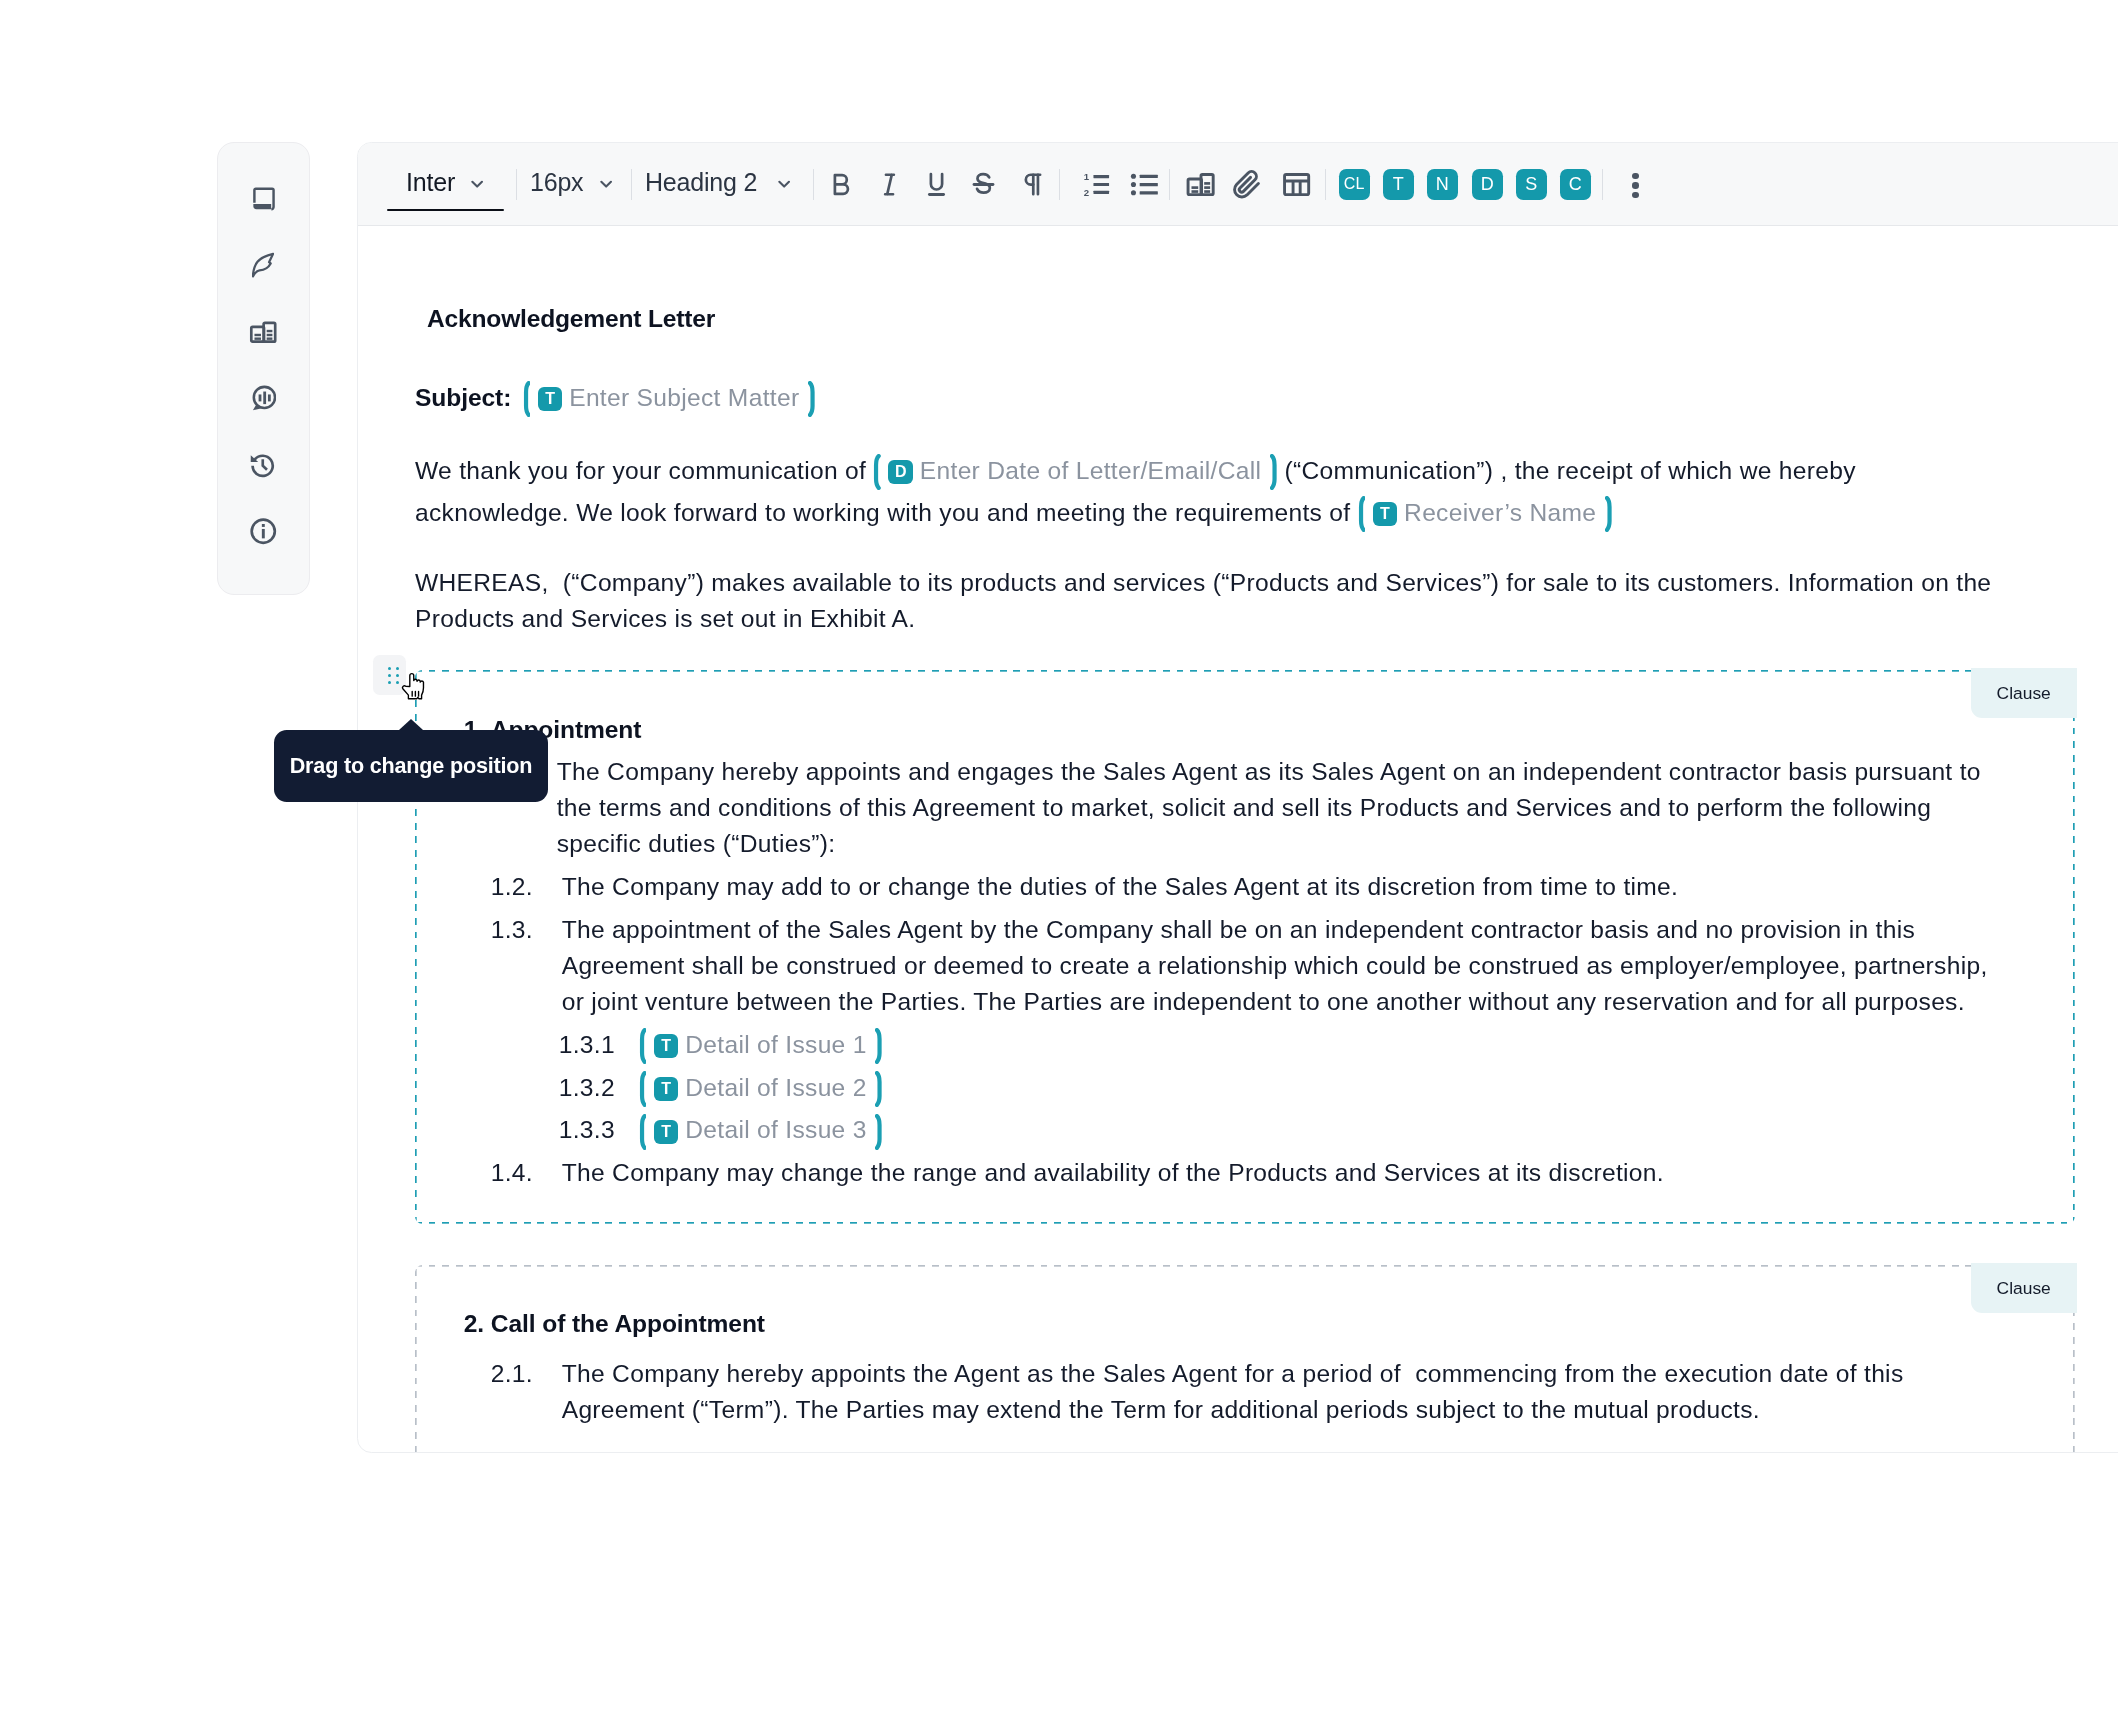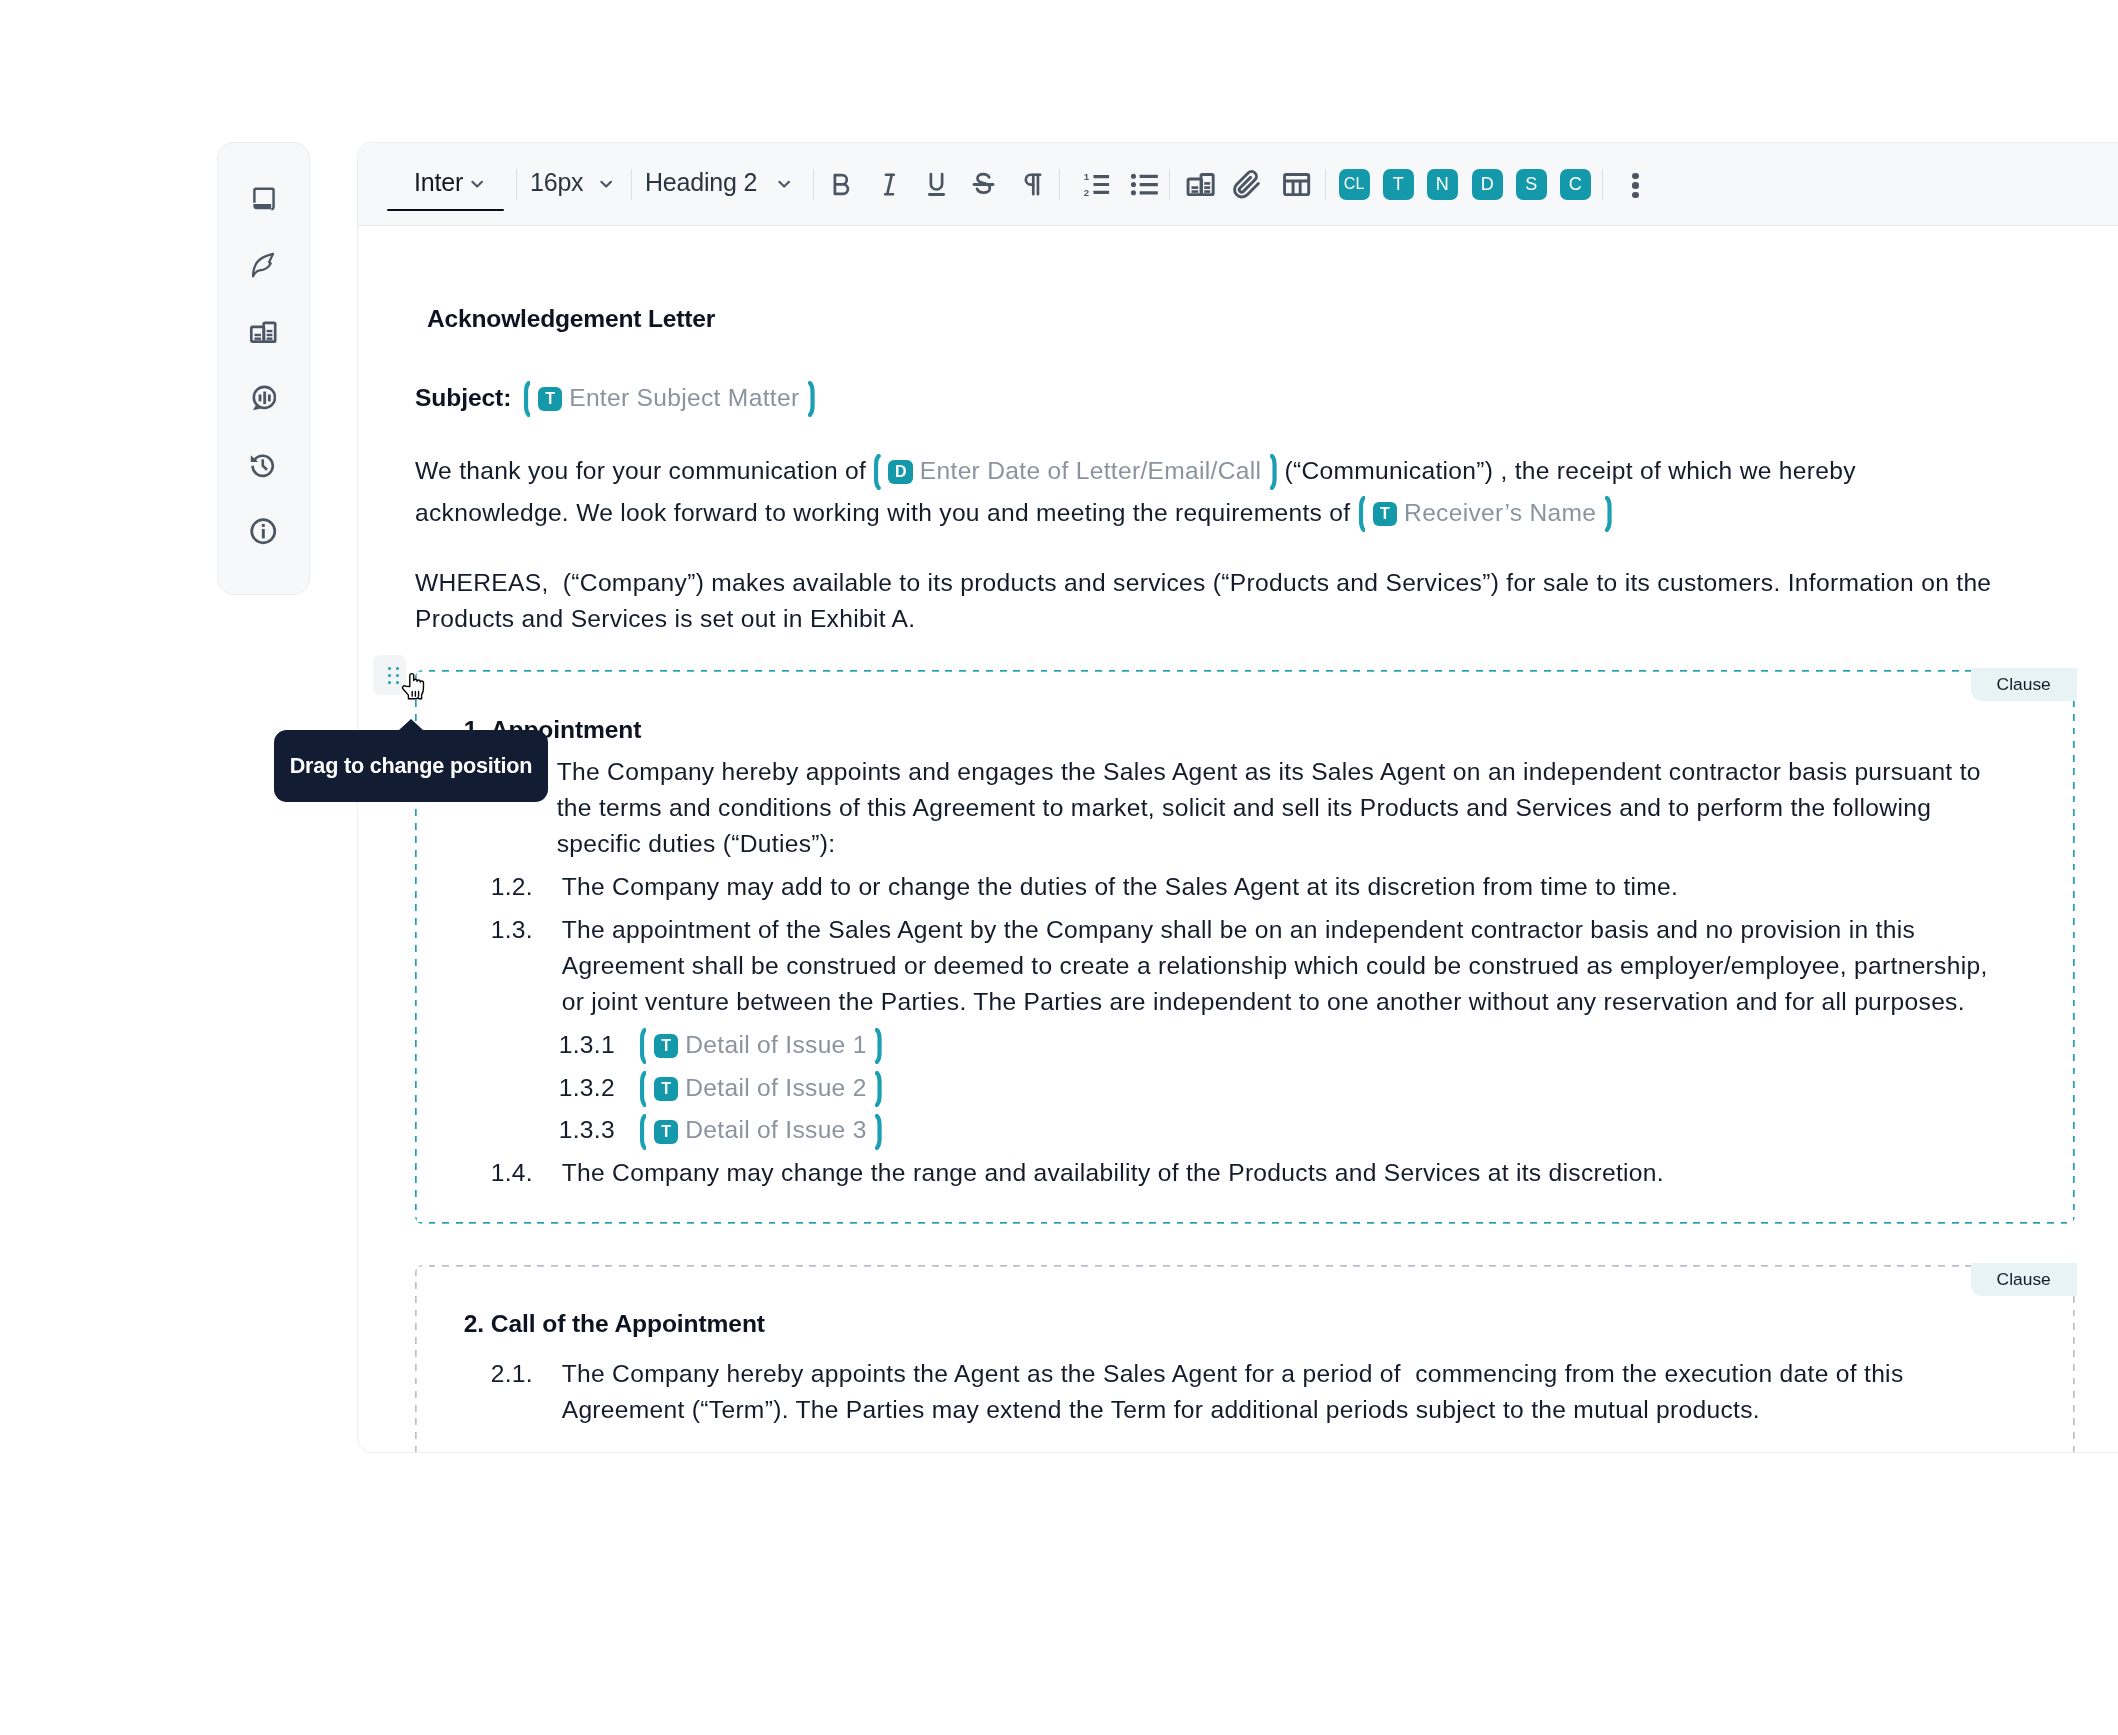--- a/index.html
+++ b/index.html
@@ -71,21 +71,21 @@
           --dc:#b8bfc8;
           background-image:
             repeating-linear-gradient(90deg, var(--dc) 0 6.8px, transparent 6.8px 13.6px),
             repeating-linear-gradient(90deg, var(--dc) 0 6.8px, transparent 6.8px 13.6px),
             repeating-linear-gradient(0deg, var(--dc) 0 6.8px, transparent 6.8px 13.6px),
             repeating-linear-gradient(0deg, var(--dc) 0 6.8px, transparent 6.8px 13.6px);
           background-size:100% 1.7px, 100% 1.7px, 1.7px 100%, 1.7px 100%;
           background-position:0 0, 0 100%, 0 0, 100% 0;
           background-repeat:no-repeat;padding:1.7px;}
   .clause.active{--dc:#1f9eb4;}
-  .clause-badge{position:absolute;right:-1.7px;top:-1.7px;width:106px;height:33px;
+  .clause-badge{position:absolute;right:-1.7px;top:-1.7px;width:106px;height:50px;
           background:#e7f3f5;border-radius:0 0 0 11px;font-size:17.4px;
           color:#141b2b;letter-spacing:0;box-sizing:border-box;
           display:flex;align-items:center;justify-content:center;}
   .cl-h{font-size:24.6px;font-weight:bold;color:#0d1321;line-height:36px;
         margin:0 0 6.8px 0;letter-spacing:-0.1px;}
   .cl-h .n{margin-right:6.8px;}
   .li{display:flex;font-size:24.6px;color:#141b2b;line-height:36px;
       letter-spacing:0.3px;margin-bottom:6.8px;}
   .li .num{flex:none;width:51px;}
   .li .body{flex:1;max-width:1445px;white-space:pre-wrap;}
@@ -175,21 +175,21 @@
         <rect x="10.9" y="6.3" width="2.3" height="2.3" fill="#4b5563"></rect>
         <rect x="10.9" y="10.2" width="2.3" height="7.4" fill="#4b5563"></rect>
       </svg>
         </span>
     </div>
   </div>
 
   <div class="editor">
 
     <div class="toolbar">
-      <div class="tb-sel ff" style="left:56px">
+      <div class="tb-sel ff" style="left:48px">
         <span class="lbl">Inter</span>
       </div>
       <span class="chev" style="position:absolute;left:109px;top:31px"><svg width="20.3" height="20.3" viewBox="0 0 24 24" fill="none">
             <path d="M6.3 9.3l5.7 5.6 5.7-5.6" stroke="#4b5563" stroke-width="2.5" stroke-linecap="round" stroke-linejoin="round"></path>
           </svg></span>
       <div class="tb-underline" style="left:29px;width:117px;top:66px"></div>
       <div class="tb-sep" style="left:158px"></div>
 
       <div class="tb-sel" style="left:172px">
         <span class="lbl">16px</span>

